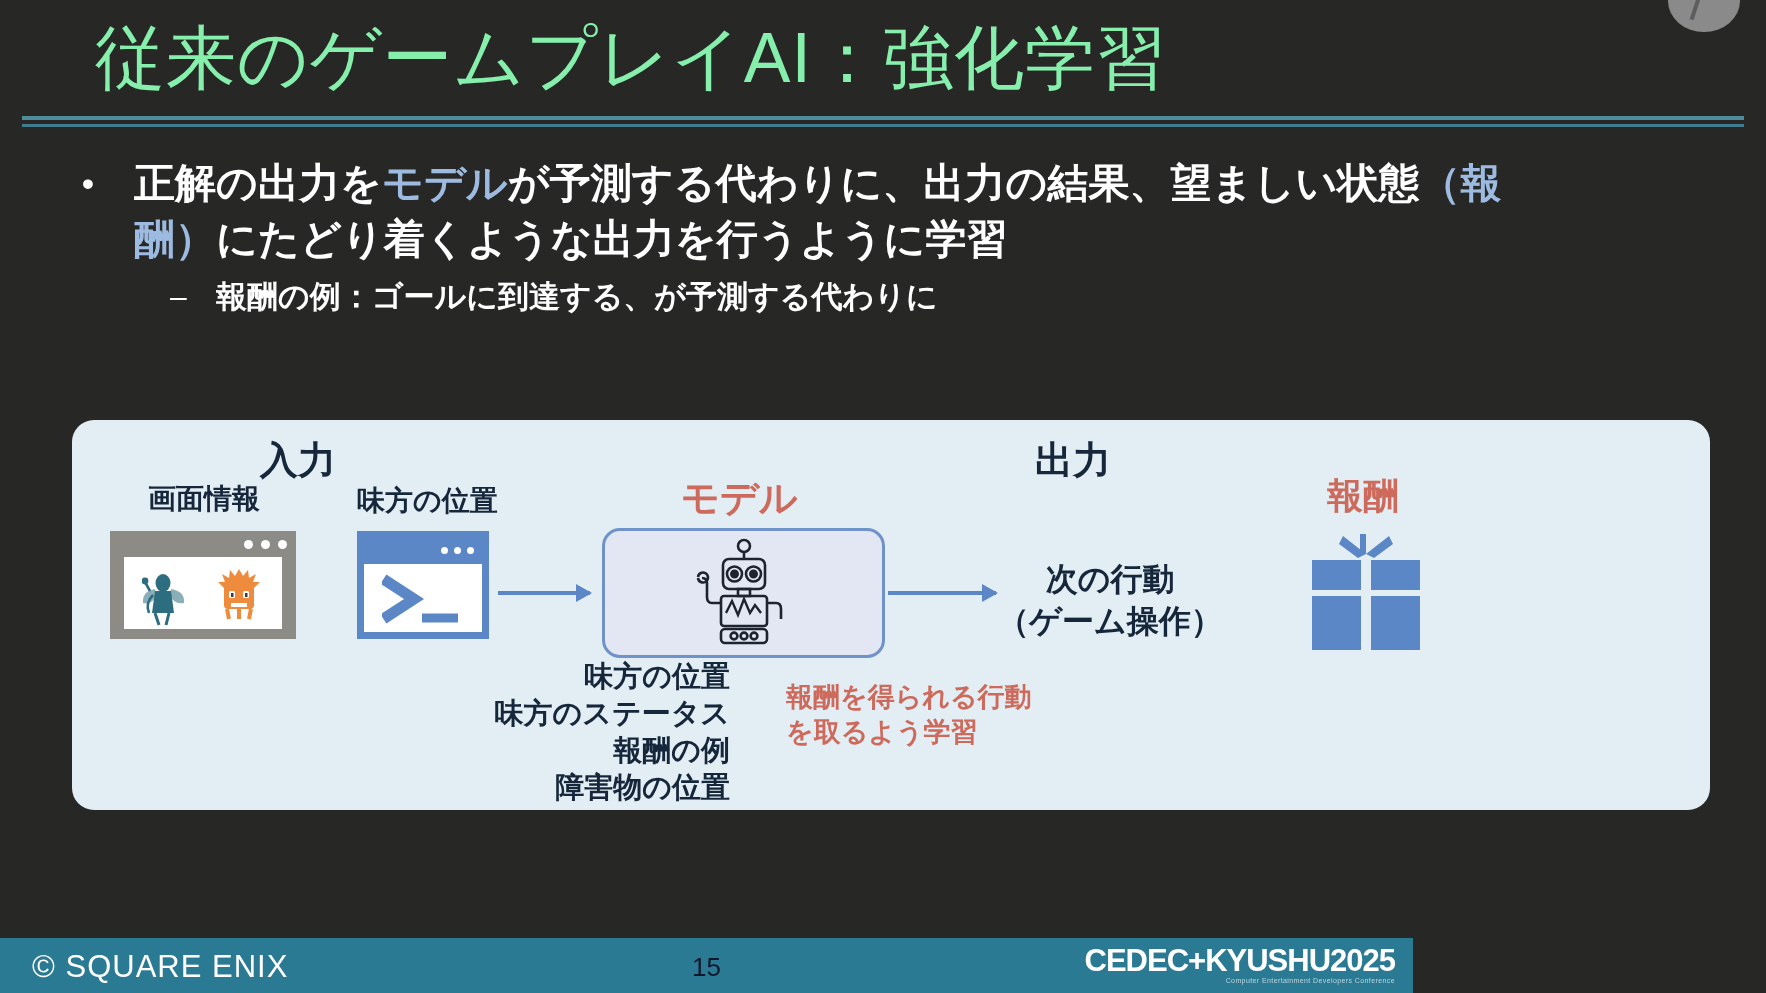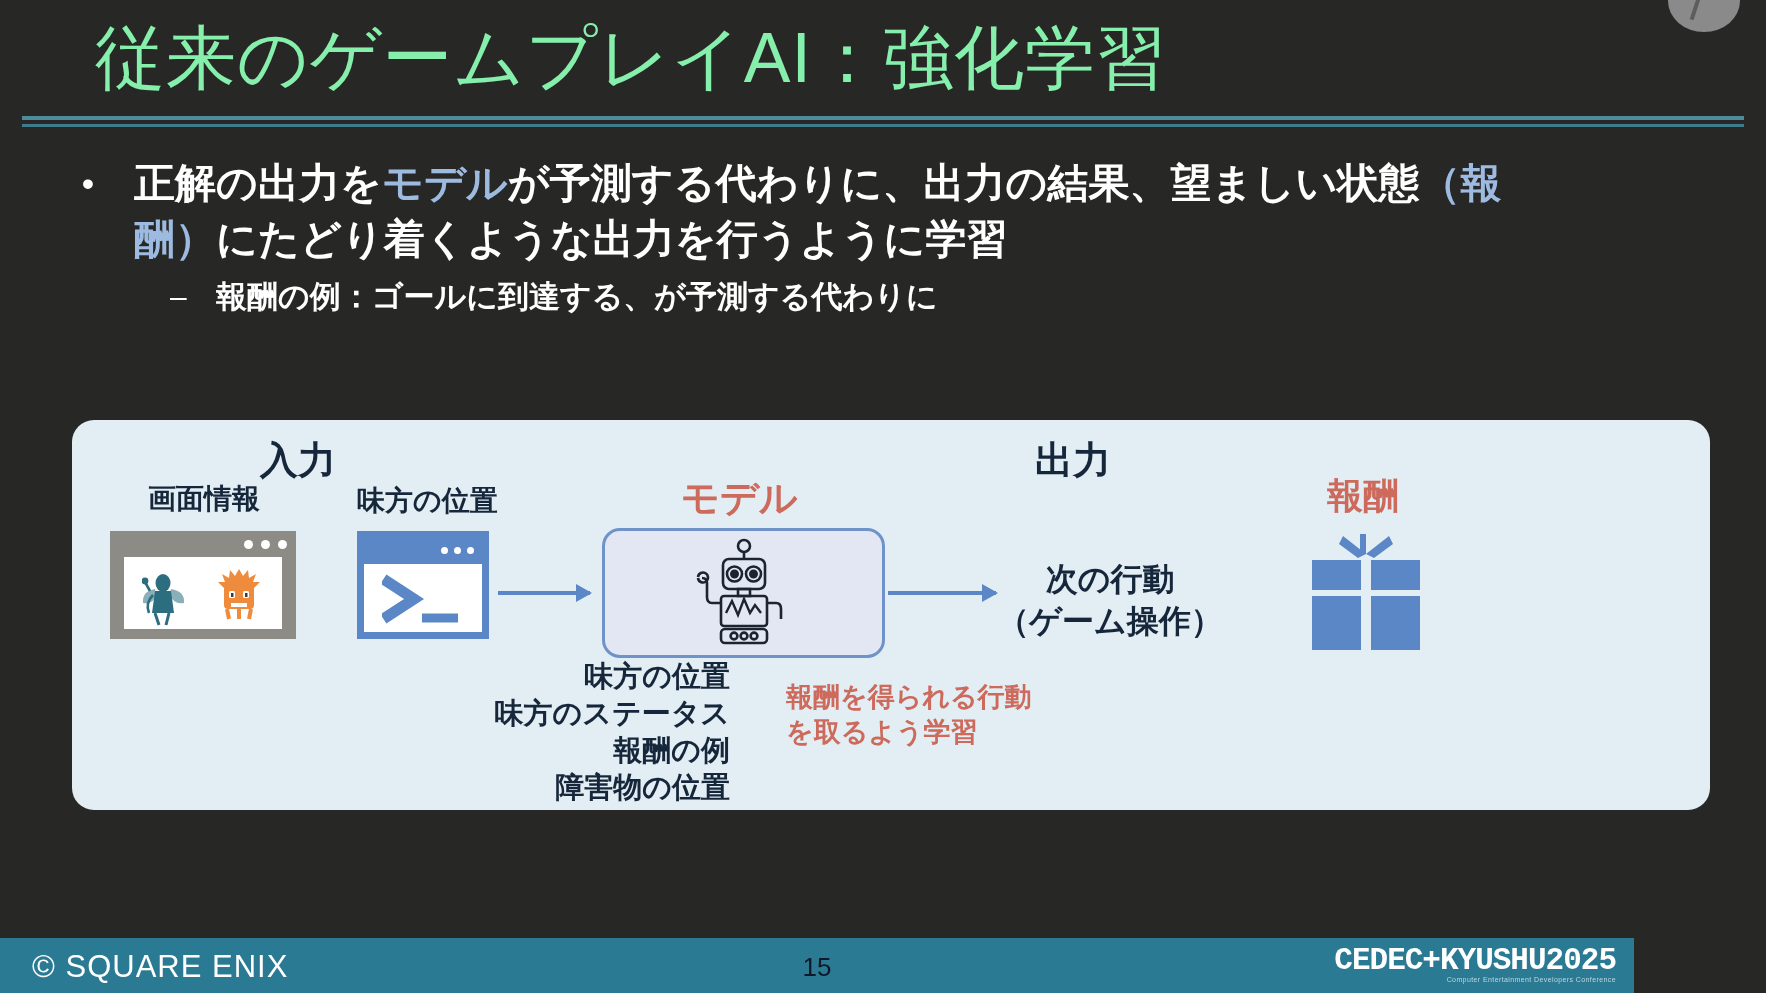--- a/index.html
+++ b/index.html
@@ -150,38 +150,38 @@
   .learn-text{
     position:absolute; left:786px; top:680px; width:300px;
     color:#cd6a5c; font-weight:700; font-size:27px; line-height:35px;
   }
 
   
   .gift{ position:absolute; left:1305px; top:528px; }
 
   
   .footer{
-    position:absolute; left:0; bottom:0; width:1634px; height:55px;
+    position:absolute; left:0; bottom:0; width:1413px; height:55px;
     background:#2b7a94;
   }
   .copy{
     position:absolute; left:32px; top:11px;
     color:#ffffff; font-size:31px; letter-spacing:1px; white-space:nowrap;
   }
   .pageno{
     position:absolute; left:0; right:0; top:14px;
     text-align:center; color:#0f172a; font-size:26px;
   }
   .logo{
     position:absolute; right:18px; top:5px;
     text-align:right; white-space:nowrap;
   }
   .logo-main{
     color:#ffffff; font-size:31px; font-weight:700; letter-spacing:-1px;
-    font-family:Liberation Mono, monospace;
+    font-family:Liberation Sans, sans-serif;
   }
   .logo-sub{
     color:#bcd7e0; font-size:7px; letter-spacing:0.4px; margin-top:-2px;
   }
 </style>
 </head>
 <body>
 
 <div class="corner-nub"></div>
 

